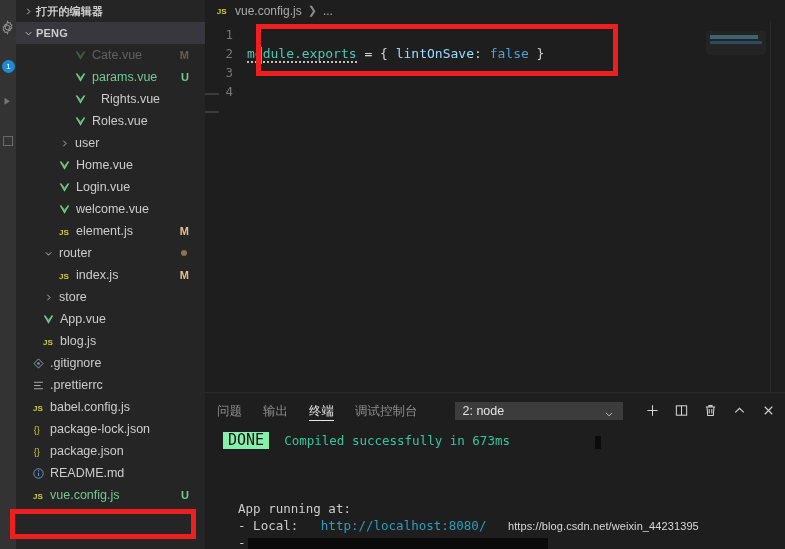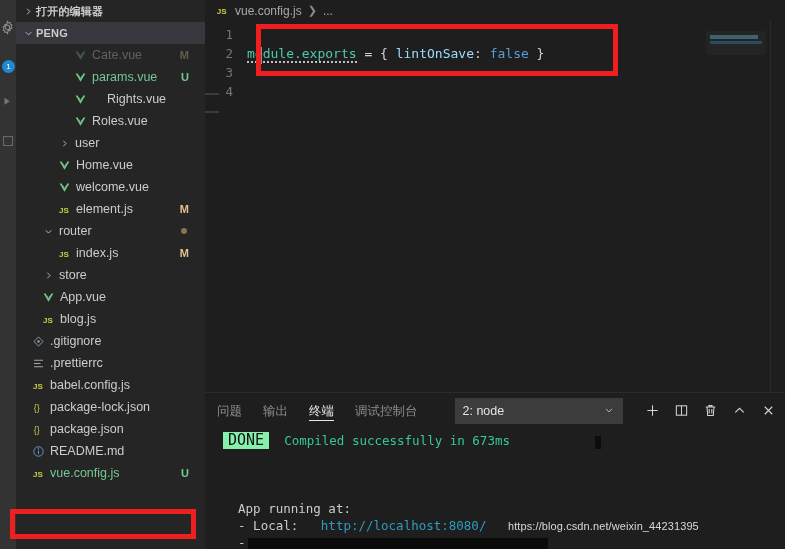--- a/index.html
+++ b/index.html
@@ -143,21 +143,21 @@
     font-size:12.5px; color:#8d8d8d; margin-right:21px;
     position:relative; height:35px; display:flex; align-items:center;
     padding-top:2px;
   }
   .ptab.active { color:#e7e7e7; }
   .ptab.active:after {
     content:""; position:absolute; left:0; right:0; bottom:7px;
     height:1px; background:#e7e7e7;
   }
   .term-select {
-    width:168px; height:26px; background:#3c3c3c; color:#e4e4e4;
+    width:168px; height:18px; background:#3c3c3c; color:#e4e4e4;
     font-size:12.5px; display:flex; align-items:center;
     padding:0 7px; margin-left:16px; position:relative;
     border:1px solid #3c3c3c;
   }
   .term-select .caret { position:absolute; right:7px; top:5px; }
   .picon {
     width:26px; height:26px; display:flex; align-items:center;
     justify-content:center; margin-left:3px;
   }
   .picon svg { display:block; }
@@ -269,21 +269,21 @@
           <span class="badge u">U</span>
         </div>
         <div class="row">
           <span class="ind" style="width: 56px;"></span>
           <span class="icon">
             <svg width="13" height="13" viewBox="0 0 16 16">
               <path fill="#81c784" d="M8 13.2L2 3.2h2.4L8 9.3l3.6-6.1H14z"></path>
               <path fill="#41b883" d="M8 10.6L5.2 5.9h1.5L8 8.2l1.3-2.3h1.5z"></path>
             </svg>
           </span>
-          <span class="name" style="margin-left: 18px;">Rights.vue</span>
+          <span class="name" style="margin-left: 12px;">Rights.vue</span>
         </div>
         <div class="row">
           <span class="ind" style="width: 56px;"></span>
           <span class="icon">
             <svg width="13" height="13" viewBox="0 0 16 16">
               <path fill="#81c784" d="M8 13.2L2 3.2h2.4L8 9.3l3.6-6.1H14z"></path>
               <path fill="#41b883" d="M8 10.6L5.2 5.9h1.5L8 8.2l1.3-2.3h1.5z"></path>
             </svg>
           </span>
           <span class="name" style="margin-left: 3px;">Roles.vue</span>
@@ -299,20 +299,30 @@
         </div>
         <div class="row">
           <span class="ind" style="width: 40px;"></span>
           <span class="icon">
             <svg width="13" height="13" viewBox="0 0 16 16">
               <path fill="#81c784" d="M8 13.2L2 3.2h2.4L8 9.3l3.6-6.1H14z"></path>
               <path fill="#41b883" d="M8 10.6L5.2 5.9h1.5L8 8.2l1.3-2.3h1.5z"></path>
             </svg>
           </span>
           <span class="name" style="margin-left: 3px;">Home.vue</span>
+        </div>
+        <div class="row">
+          <span class="ind" style="width: 40px;"></span>
+          <span class="icon">
+            <svg width="13" height="13" viewBox="0 0 16 16">
+              <path fill="#81c784" d="M8 13.2L2 3.2h2.4L8 9.3l3.6-6.1H14z"></path>
+              <path fill="#41b883" d="M8 10.6L5.2 5.9h1.5L8 8.2l1.3-2.3h1.5z"></path>
+            </svg>
+          </span>
+          <span class="name" style="margin-left: 3px;">Login.vue</span>
         </div>
         <div class="row">
           <span class="ind" style="width: 40px;"></span>
           <span class="icon">
             <svg width="13" height="13" viewBox="0 0 16 16">
               <path fill="#81c784" d="M8 13.2L2 3.2h2.4L8 9.3l3.6-6.1H14z"></path>
               <path fill="#41b883" d="M8 10.6L5.2 5.9h1.5L8 8.2l1.3-2.3h1.5z"></path>
             </svg>
           </span>
           <span class="name" style="margin-left: 3px;">welcome.vue</span>

